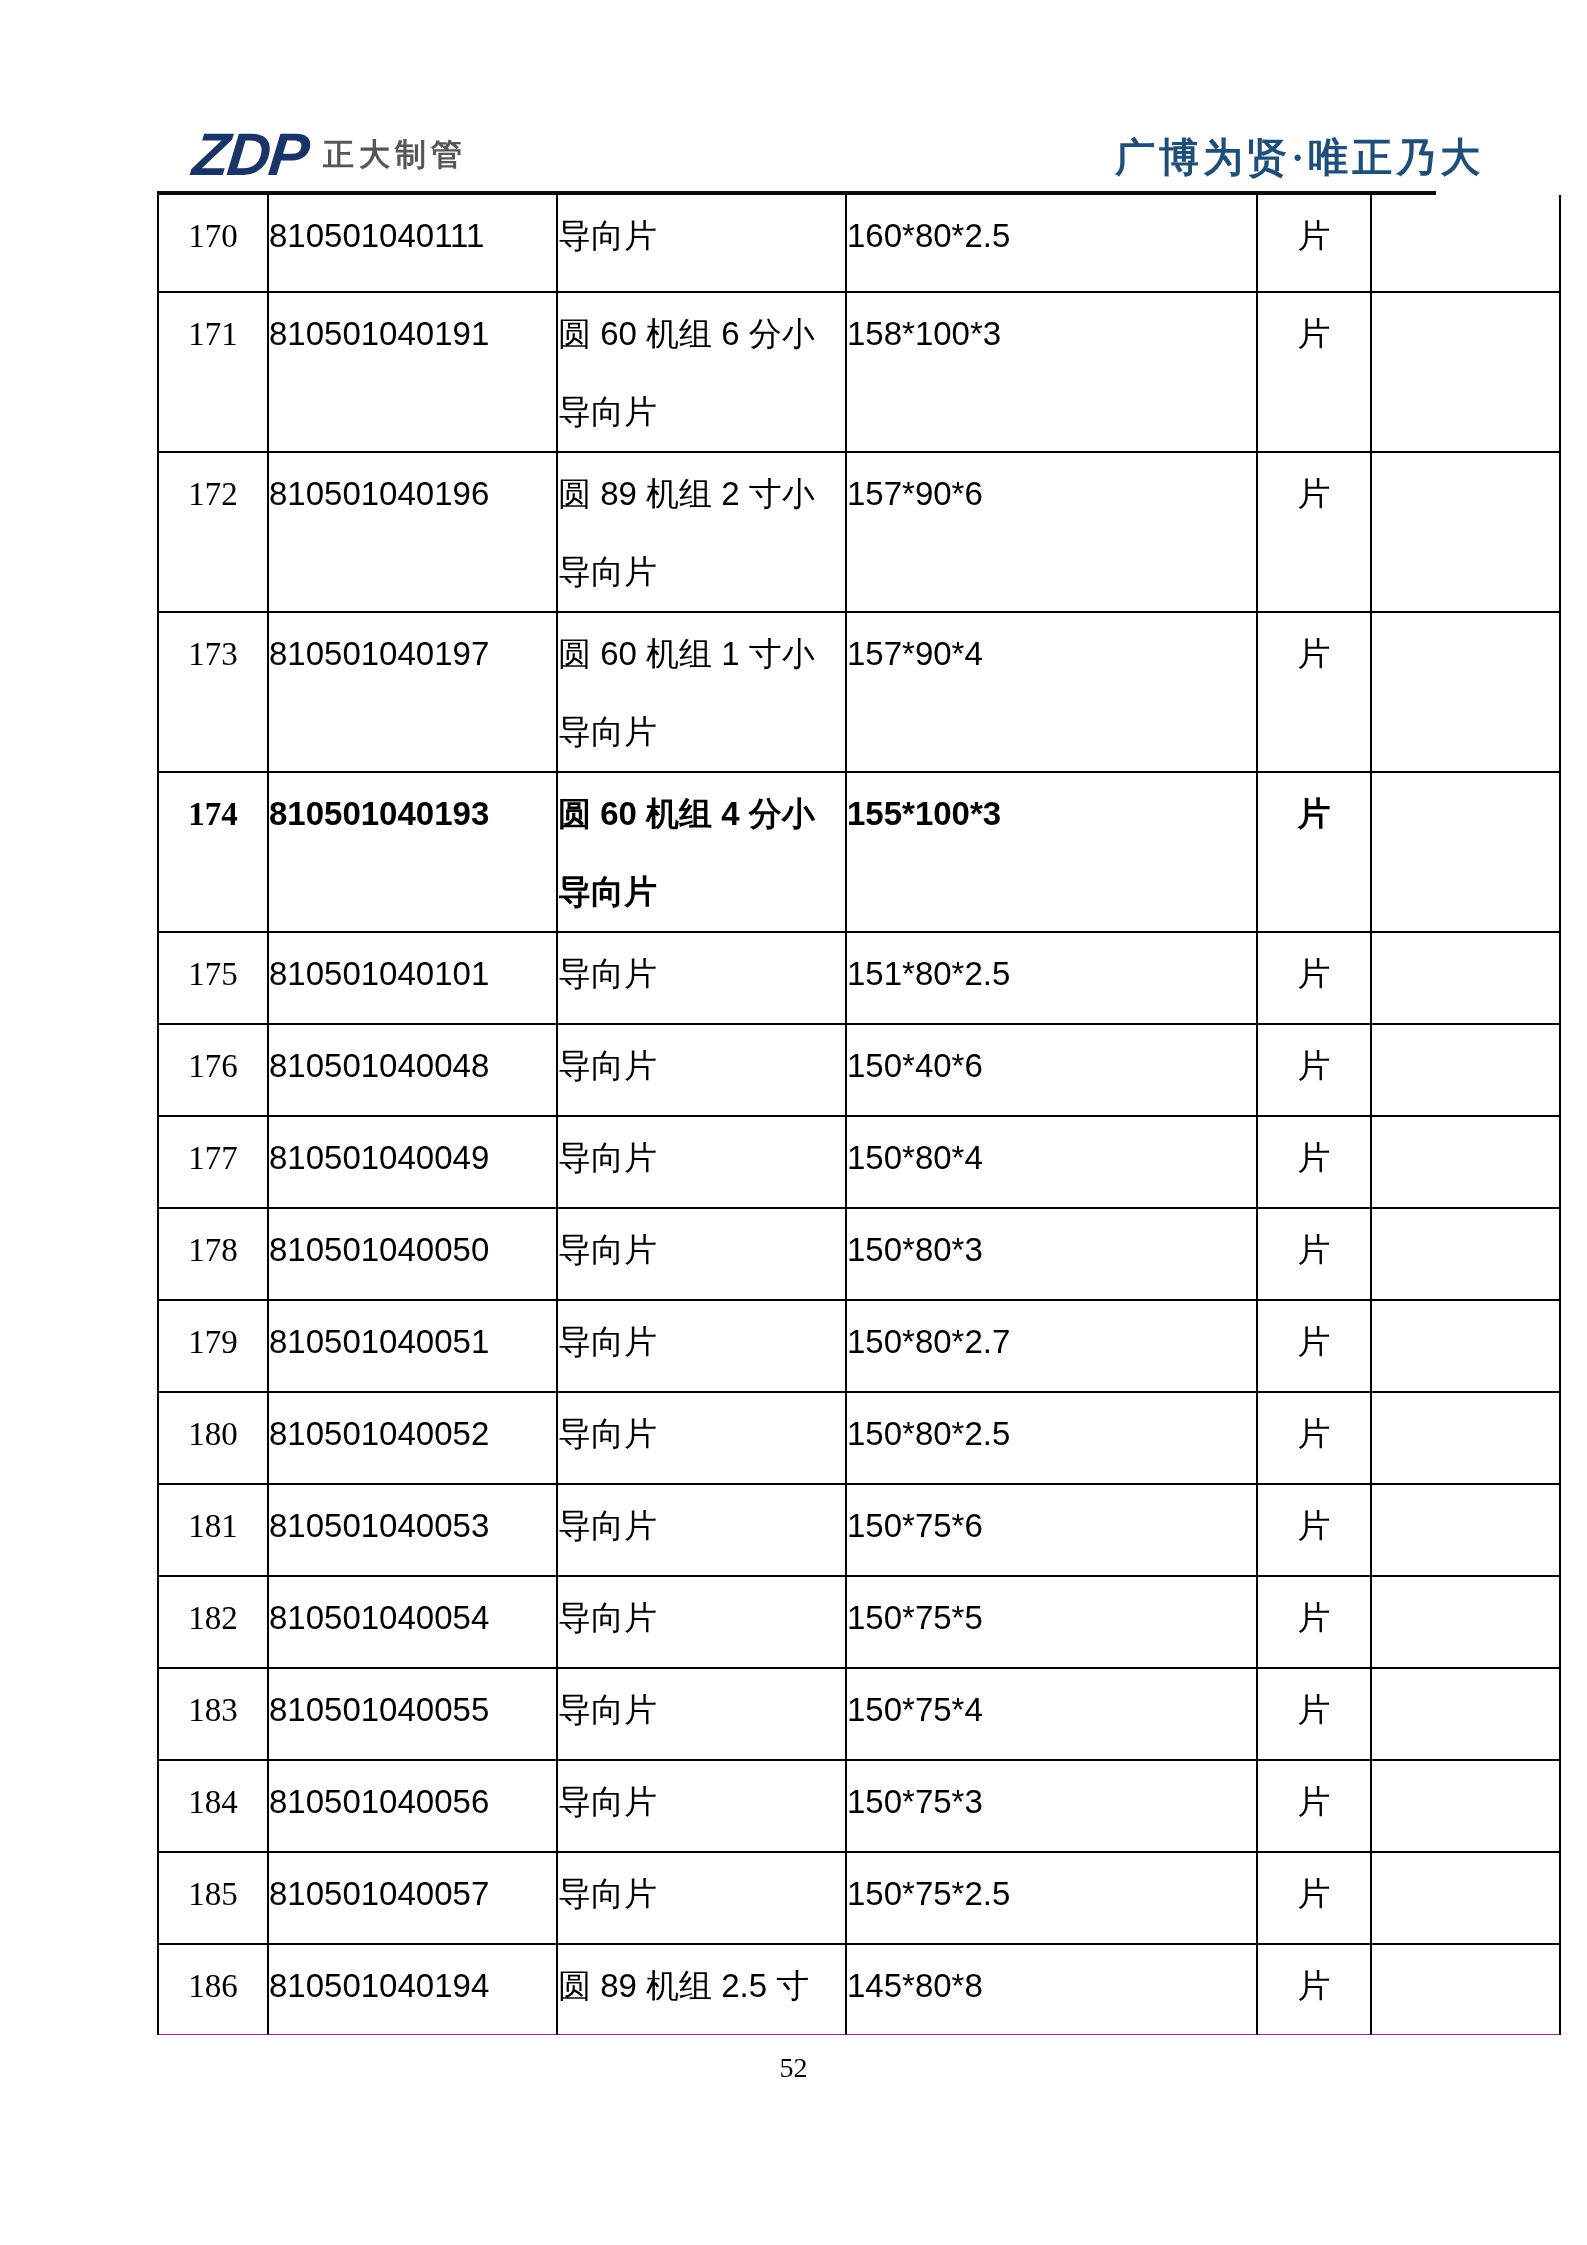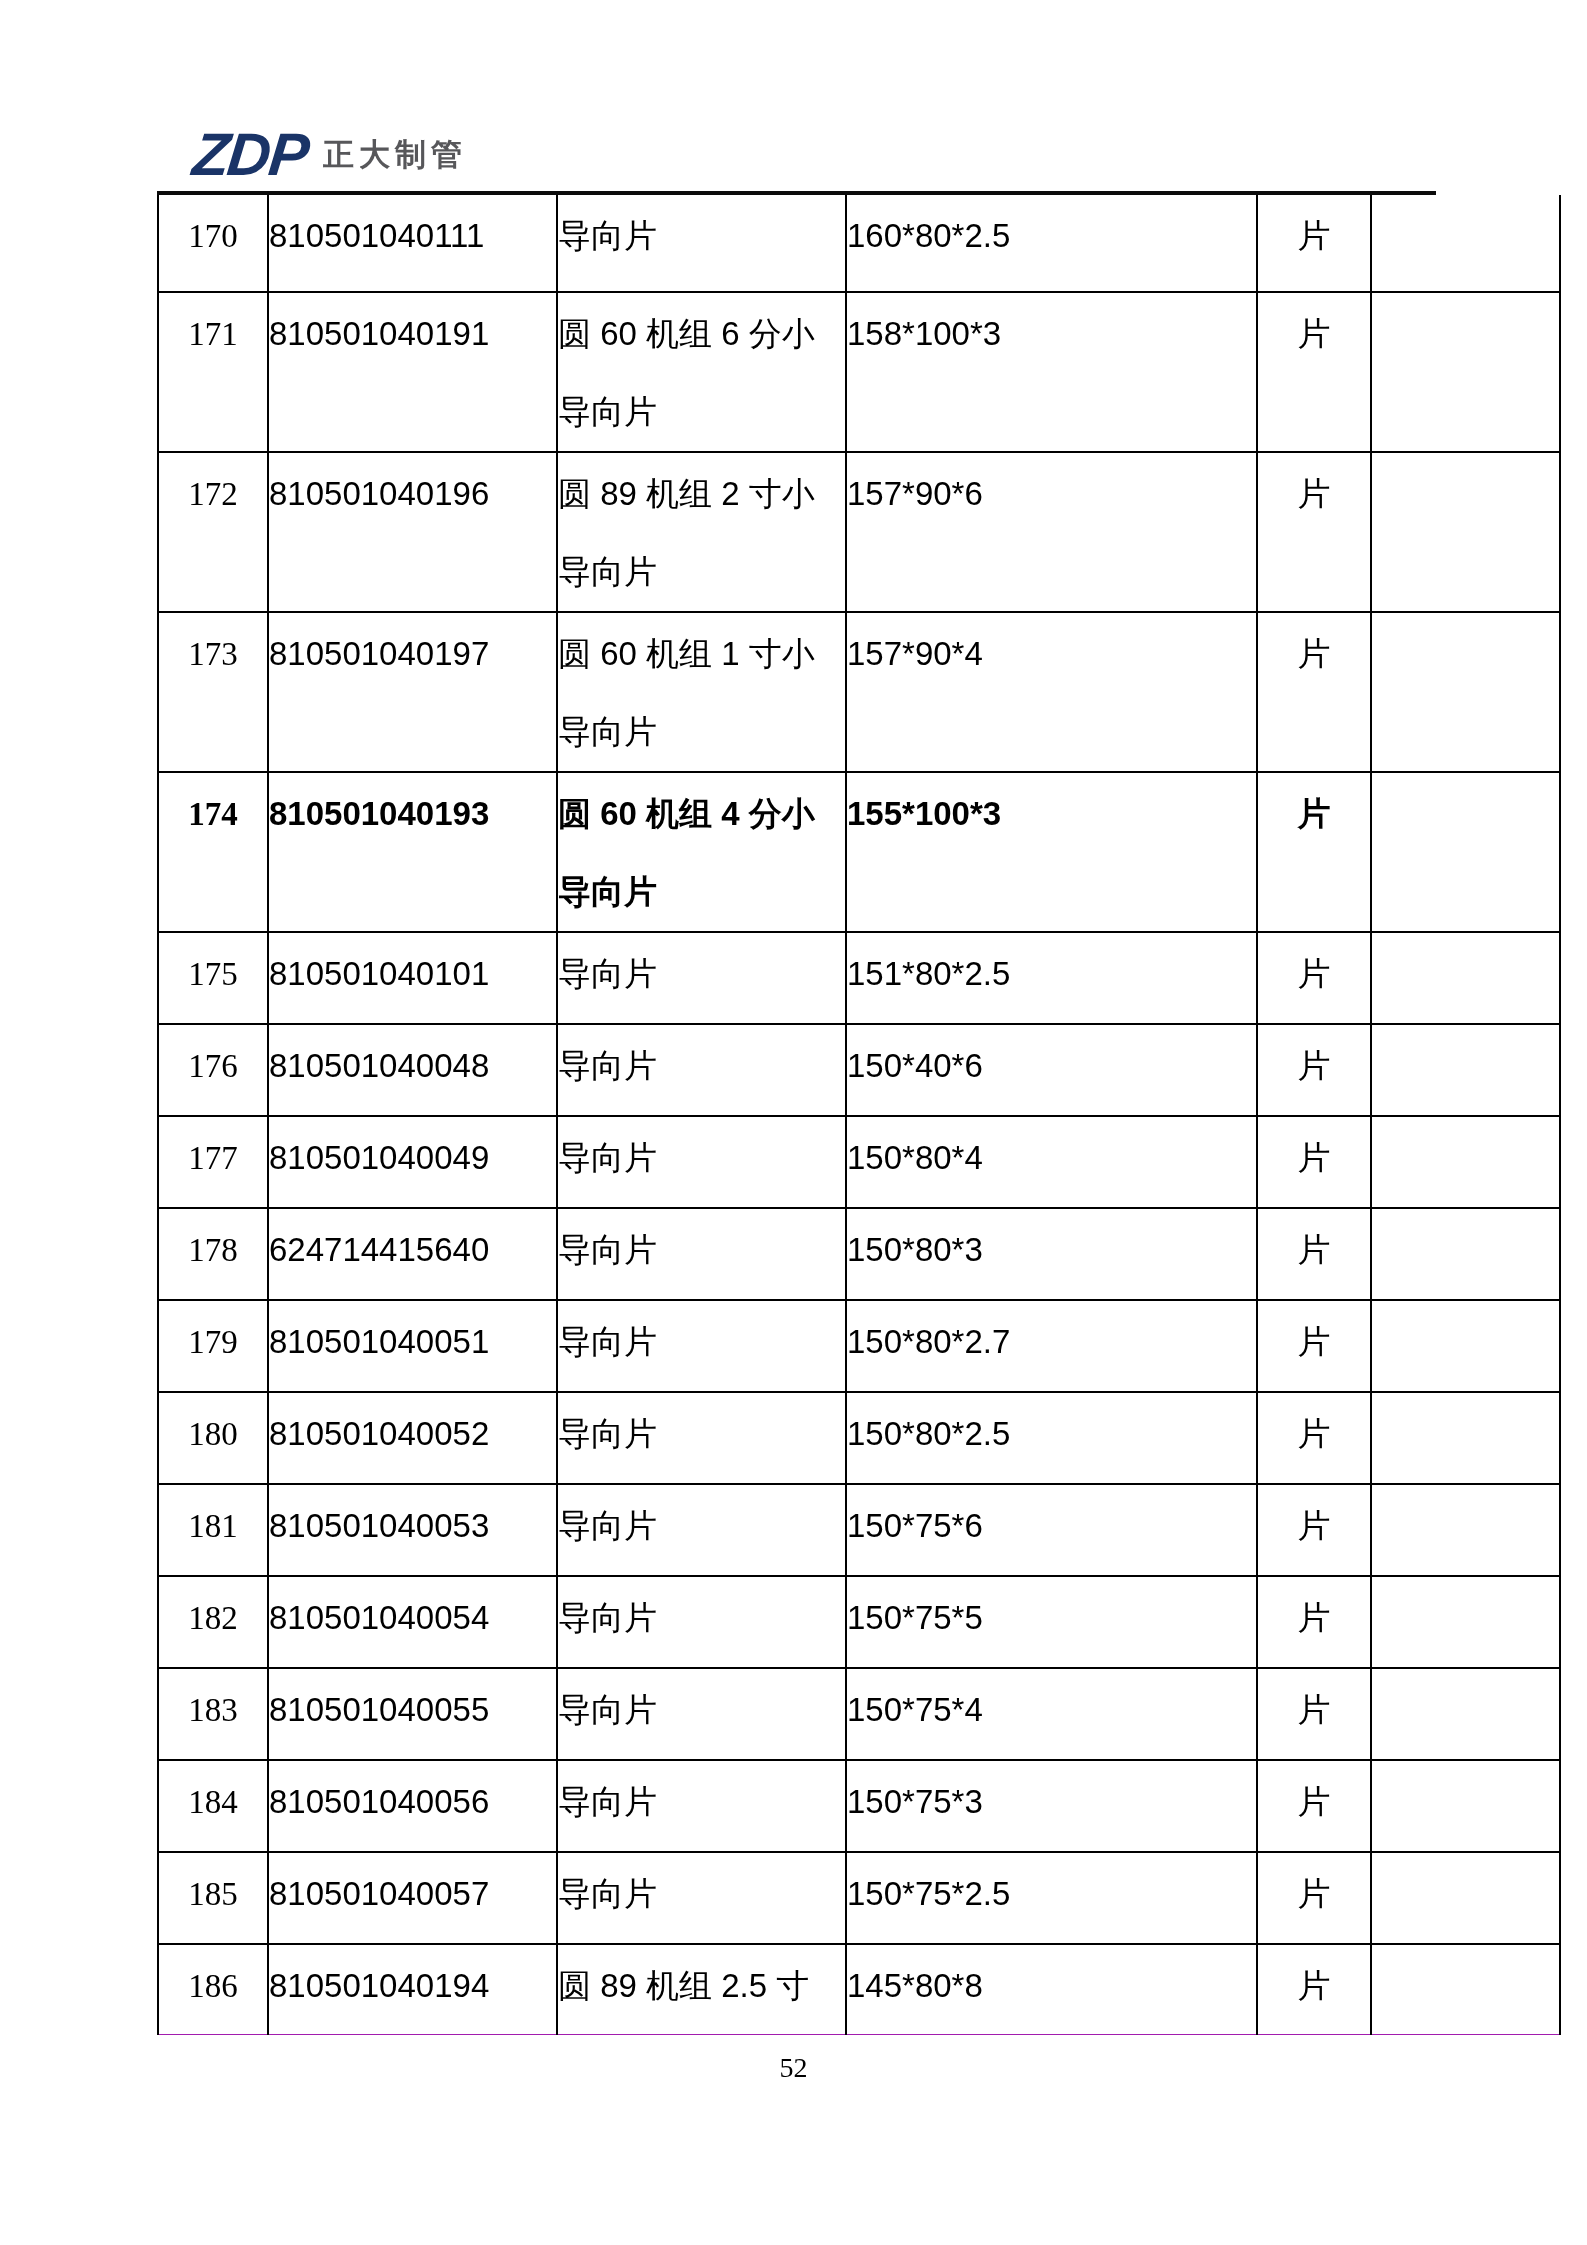--- a/index.html
+++ b/index.html
@@ -79,20 +79,21 @@
 </head>
 <body>
 
 <div id="page">
 
   <div id="logo">
     <span class="zdp" style="color: rgb(26, 52, 103);">ZDP</span>
     <span class="cn" style="color: rgb(87, 87, 90);">正大制管</span>
   </div>
 
+  <div id="slogan" style="color: rgb(31, 78, 121);">广博为贤·唯正乃大</div>
 
   <div id="header-rule"></div>
 
   <table id="parts-table">
     <colgroup>
       <col style="width:110px">
       <col style="width:289px">
       <col style="width:289px">
       <col style="width:411px">
       <col style="width:114px">
@@ -162,21 +163,21 @@
         <tr style="height: 92px;">
           <td class="c-seq">177</td>
           <td class="c-code">810501040049</td>
           <td class="c-name">导向片</td>
           <td class="c-spec">150*80*4</td>
           <td class="c-unit">片</td>
           <td class="c-note"></td>
         </tr>
         <tr style="height: 92px;">
           <td class="c-seq">178</td>
-          <td class="c-code">624714415640</td>
+          <td class="c-code">810501040050</td>
           <td class="c-name">导向片</td>
           <td class="c-spec">150*80*3</td>
           <td class="c-unit">片</td>
           <td class="c-note"></td>
         </tr>
         <tr style="height: 92px;">
           <td class="c-seq">179</td>
           <td class="c-code">810501040051</td>
           <td class="c-name">导向片</td>
           <td class="c-spec">150*80*2.7</td>

